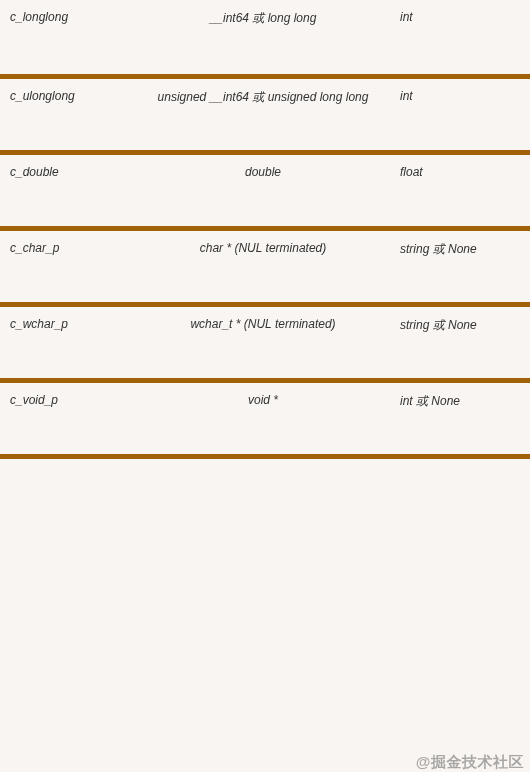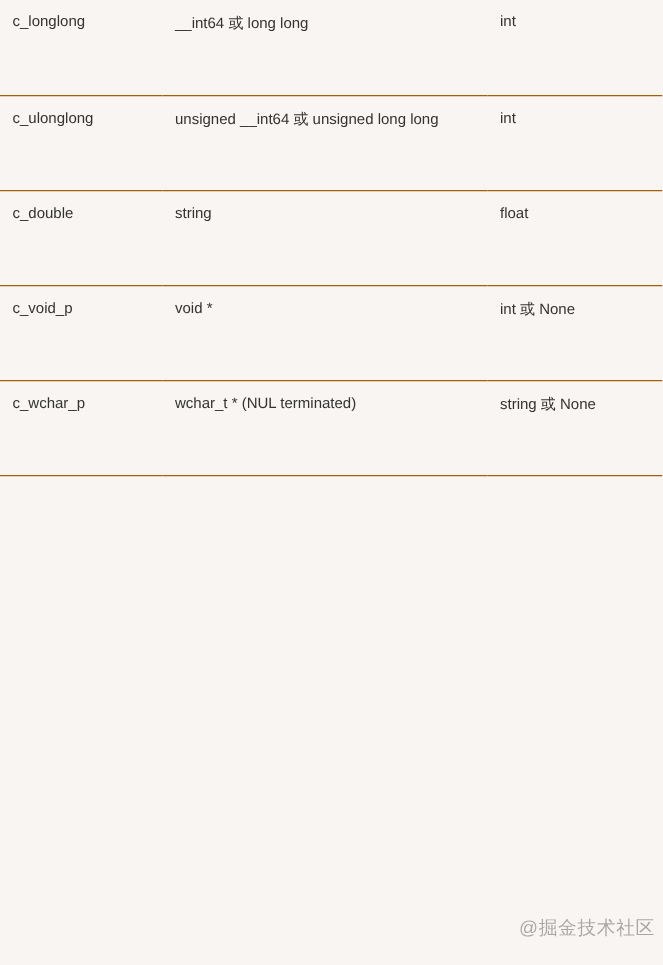--- a/index.html
+++ b/index.html
@@ -14,35 +14,36 @@
       overflow: hidden;
     }
     .table {
       width: 100%;
       border-collapse: collapse;
     }
     .table td {
       padding: 0;
       vertical-align: top;
       height: 76px;
-      border-bottom: 1px solid #a16207;
+      border-bottom: 5px solid #a16207;
+      font-style: italic;
     }
     .cell-inner {
       padding: 10px 4px 10px 10px;
     }
     .col1 { width: 130px; }
-    .col2 { width: 260px; }
+    .col2 { width: 260px; text-align: center; }
     .col3 { width: auto; }
     .watermark {
       position: absolute;
       right: 6px;
-      bottom: 20px;
+      bottom: 0;
       color: rgba(0,0,0,0.32);
       font-size: 15px;
-      font-weight: 400;
+      font-weight: 700;
       letter-spacing: 0.5px;
       pointer-events: none;
     }
   </style>
 </head>
 <body>
 
 <table class="table">
   <tbody>
 
@@ -71,48 +72,59 @@
   </tr>
 
 
 
 
   <tr>
     <td class="col1">
           <div class="cell-inner">c_double</div>
         </td>
     <td class="col2">
-          <div class="cell-inner">string</div>
+          <div class="cell-inner">double</div>
         </td>
     <td class="col3">
           <div class="cell-inner">float</div>
         </td>
   </tr>
 
 
-
   <tr>
     <td class="col1">
-          <div class="cell-inner">c_void_p</div>
+          <div class="cell-inner">c_char_p</div>
         </td>
     <td class="col2">
-          <div class="cell-inner">void *</div>
+          <div class="cell-inner">char * (NUL terminated)</div>
         </td>
     <td class="col3">
-          <div class="cell-inner">int 或 None</div>
+          <div class="cell-inner">string 或 None</div>
         </td>
   </tr>
 
   <tr>
     <td class="col1">
           <div class="cell-inner">c_wchar_p</div>
         </td>
     <td class="col2">
           <div class="cell-inner">wchar_t * (NUL terminated)</div>
         </td>
     <td class="col3">
           <div class="cell-inner">string 或 None</div>
         </td>
   </tr>
+
+  <tr>
+    <td class="col1">
+          <div class="cell-inner">c_void_p</div>
+        </td>
+    <td class="col2">
+          <div class="cell-inner">void *</div>
+        </td>
+    <td class="col3">
+          <div class="cell-inner">int 或 None</div>
+        </td>
+  </tr>
 </tbody>
 </table>
 
 <div class="watermark">@掘金技术社区</div>
 
 </body></html>

